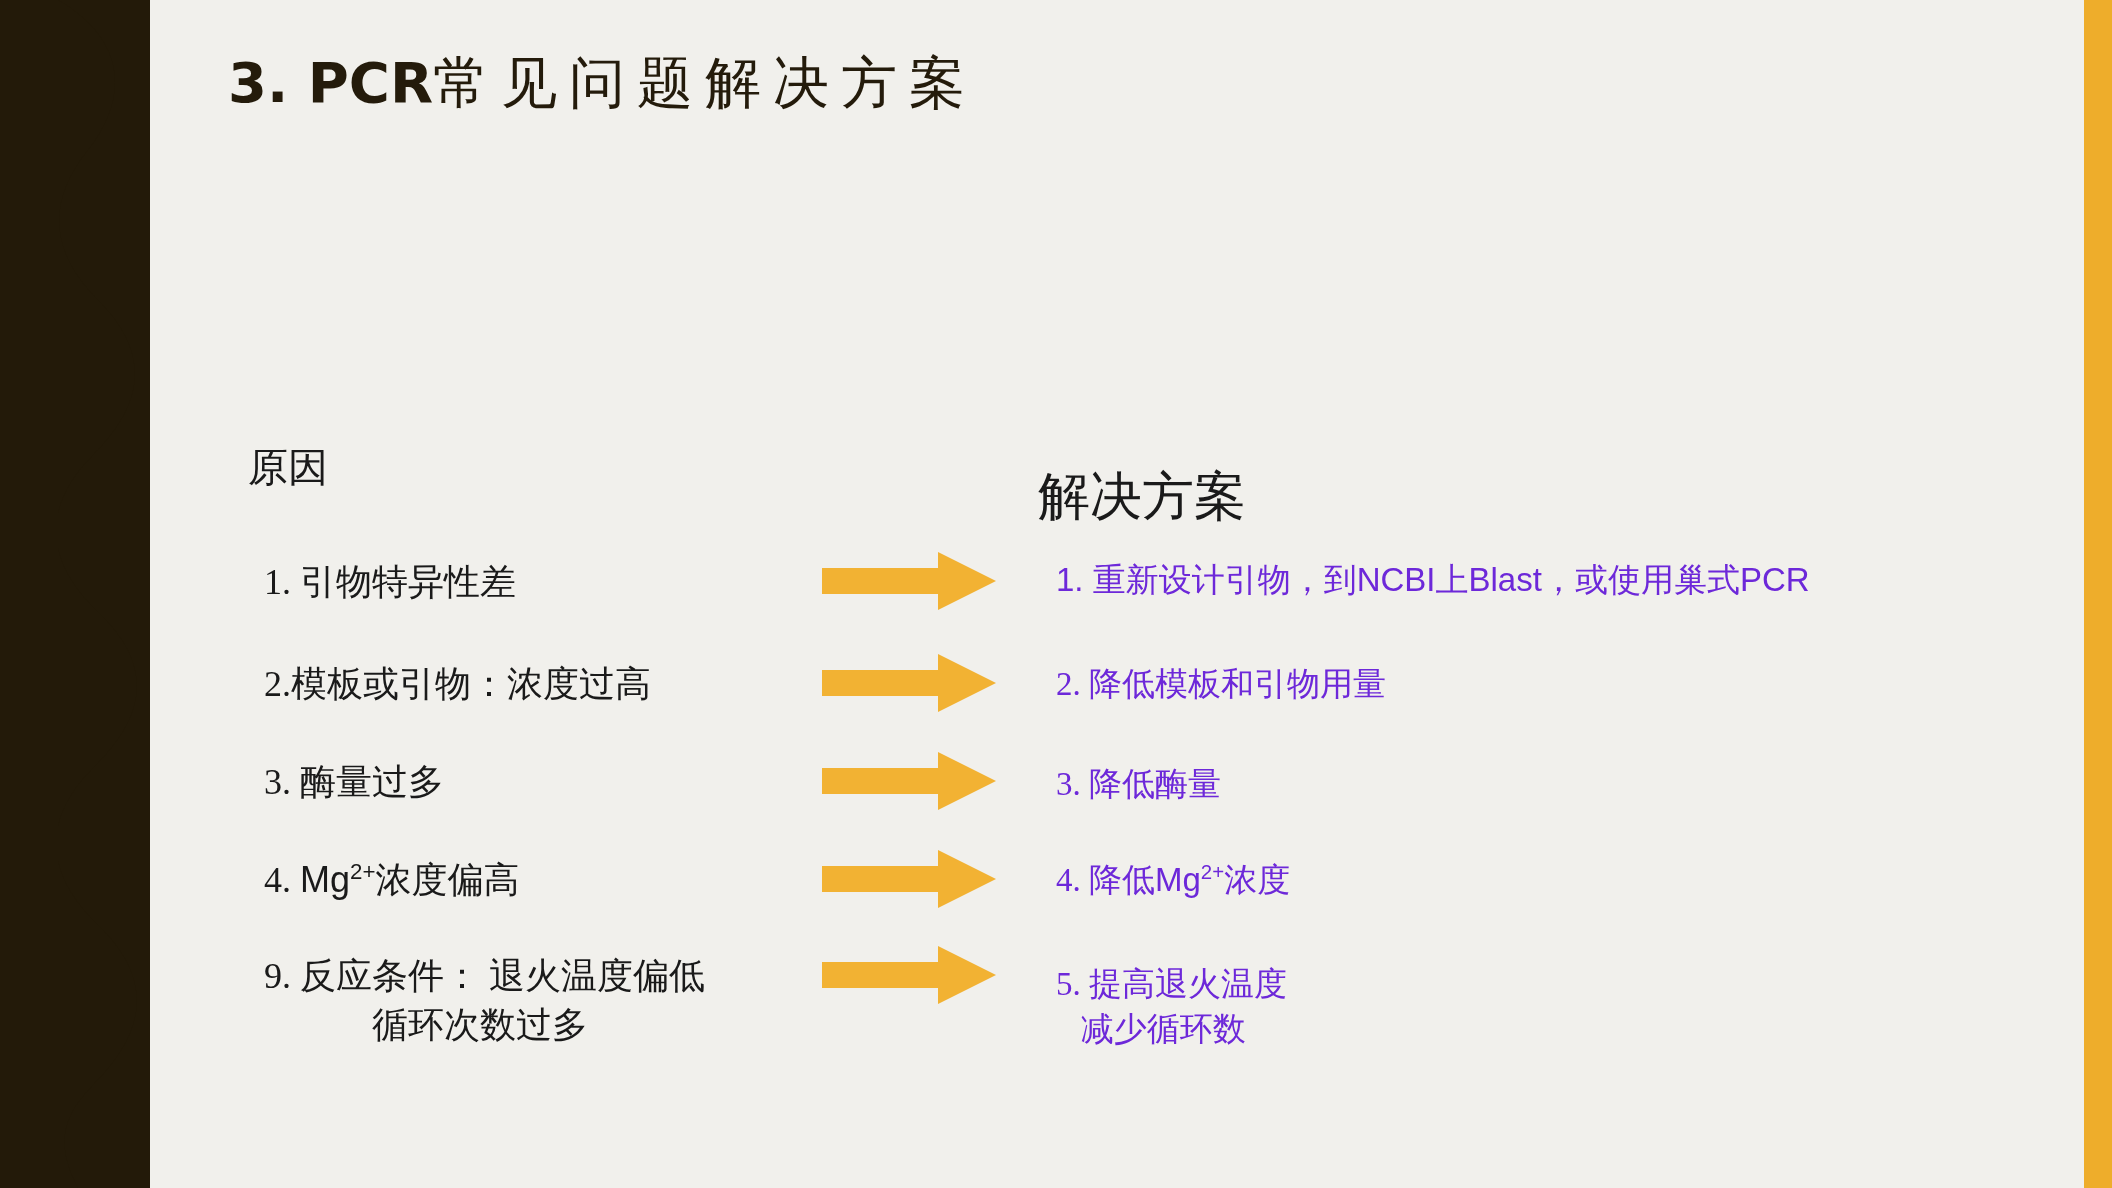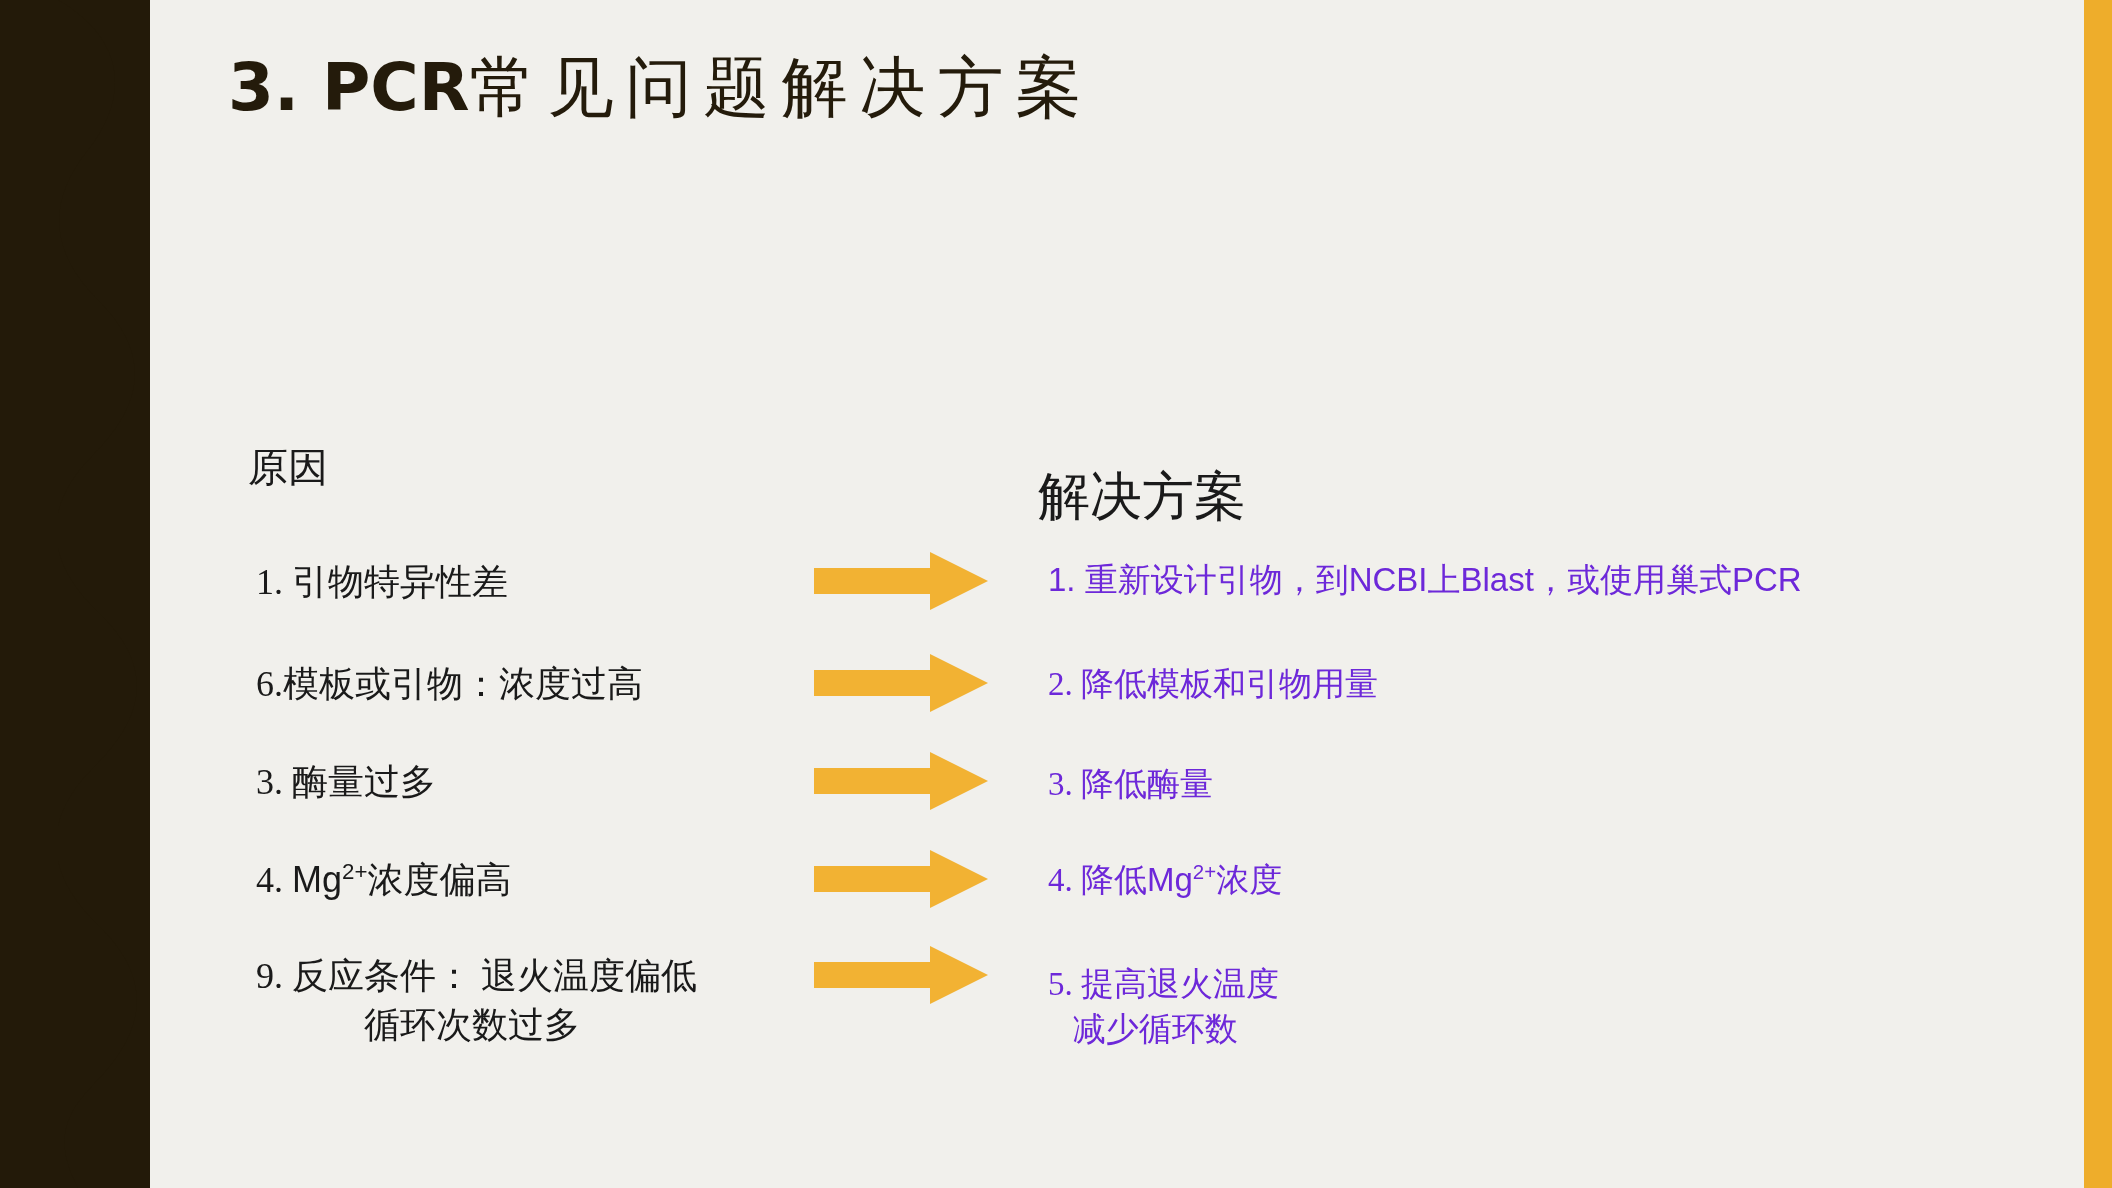--- a/index.html
+++ b/index.html
@@ -55,21 +55,21 @@
     width: 10px;
     height: 1188px;
     background: #f1f0ec;
     z-index: 2;
   }
 
   .title {
     position: absolute;
     left: 228px;
     top: 52px;
-    font-size: 66px;
+    font-size: 56px;
     line-height: 1.1;
     color: #241b0b;
     letter-spacing: 2px;
     white-space: nowrap;
     z-index: 4;
   }
   .title .latin {
     font-family: "DejaVu Sans", sans-serif;
     font-weight: bold;
     letter-spacing: 0px;
@@ -102,21 +102,21 @@
     position: absolute;
     left: 1038px;
     top: 462px;
     font-size: 52px;
     color: #1a1a1a;
     z-index: 4;
   }
 
   .rows {
     position: absolute;
-    left: 8px;
+    left: 16px;
     top: 0;
     width: 2020px;
     height: 1188px;
     z-index: 4;
   }
   .row {
     position: absolute;
     left: 0;
     width: 2112px;
   }
@@ -177,21 +177,21 @@
 
     <div class="row">
       <div class="cause" style="top:558px;">1. 引物特异性差</div>
       <svg class="arrow" style="top:552px;" viewBox="0 0 174 58">
         <polygon points="0,16 116,16 116,0 174,29 116,58 116,42 0,42" fill="#f2b233"></polygon>
       </svg>
       <div class="solution" style="top:558px;"><span class="sol-sans">1. 重新设计引物，到NCBI上Blast，或使用巢式PCR</span></div>
     </div>
 
     <div class="row">
-      <div class="cause" style="top:660px;">6.模板或引物：浓度过高</div>
+      <div class="cause" style="top:660px;">2.模板或引物：浓度过高</div>
       <svg class="arrow" style="top:654px;" viewBox="0 0 174 58">
         <polygon points="0,16 116,16 116,0 174,29 116,58 116,42 0,42" fill="#f2b233"></polygon>
       </svg>
       <div class="solution" style="top:662px;">2. 降低模板和引物用量</div>
     </div>
 
     <div class="row">
       <div class="cause" style="top:758px;text-align:right;">3. 酶量过多</div>
       <svg class="arrow" style="top:752px;" viewBox="0 0 174 58">
         <polygon points="0,16 116,16 116,0 174,29 116,58 116,42 0,42" fill="#f2b233"></polygon>

